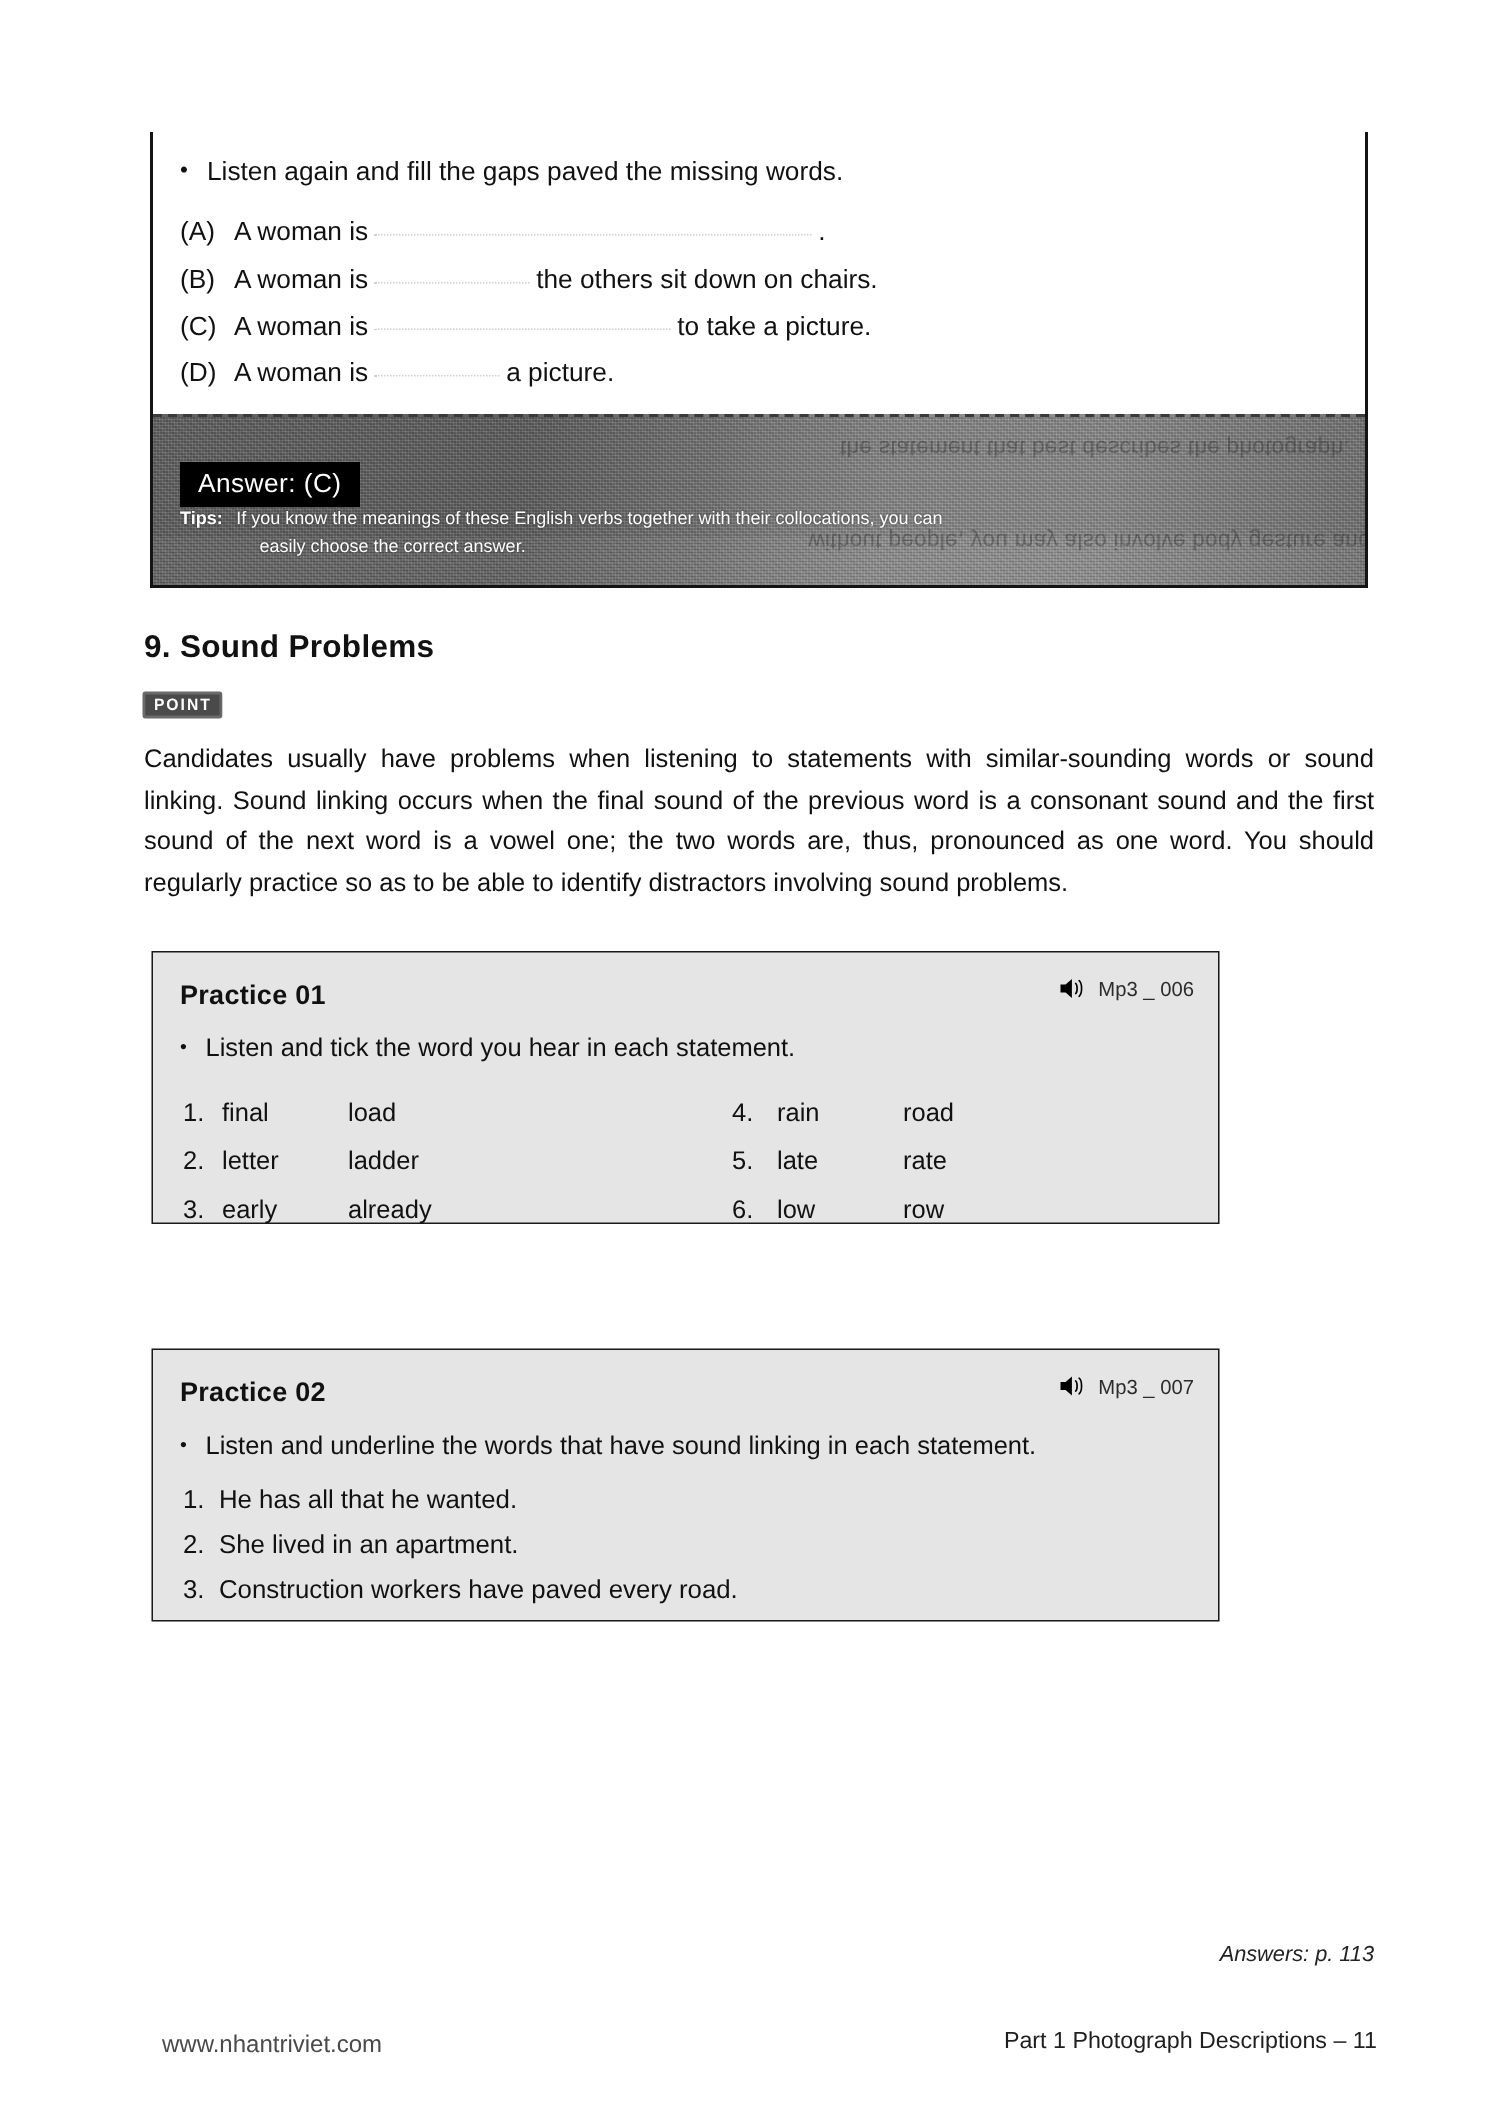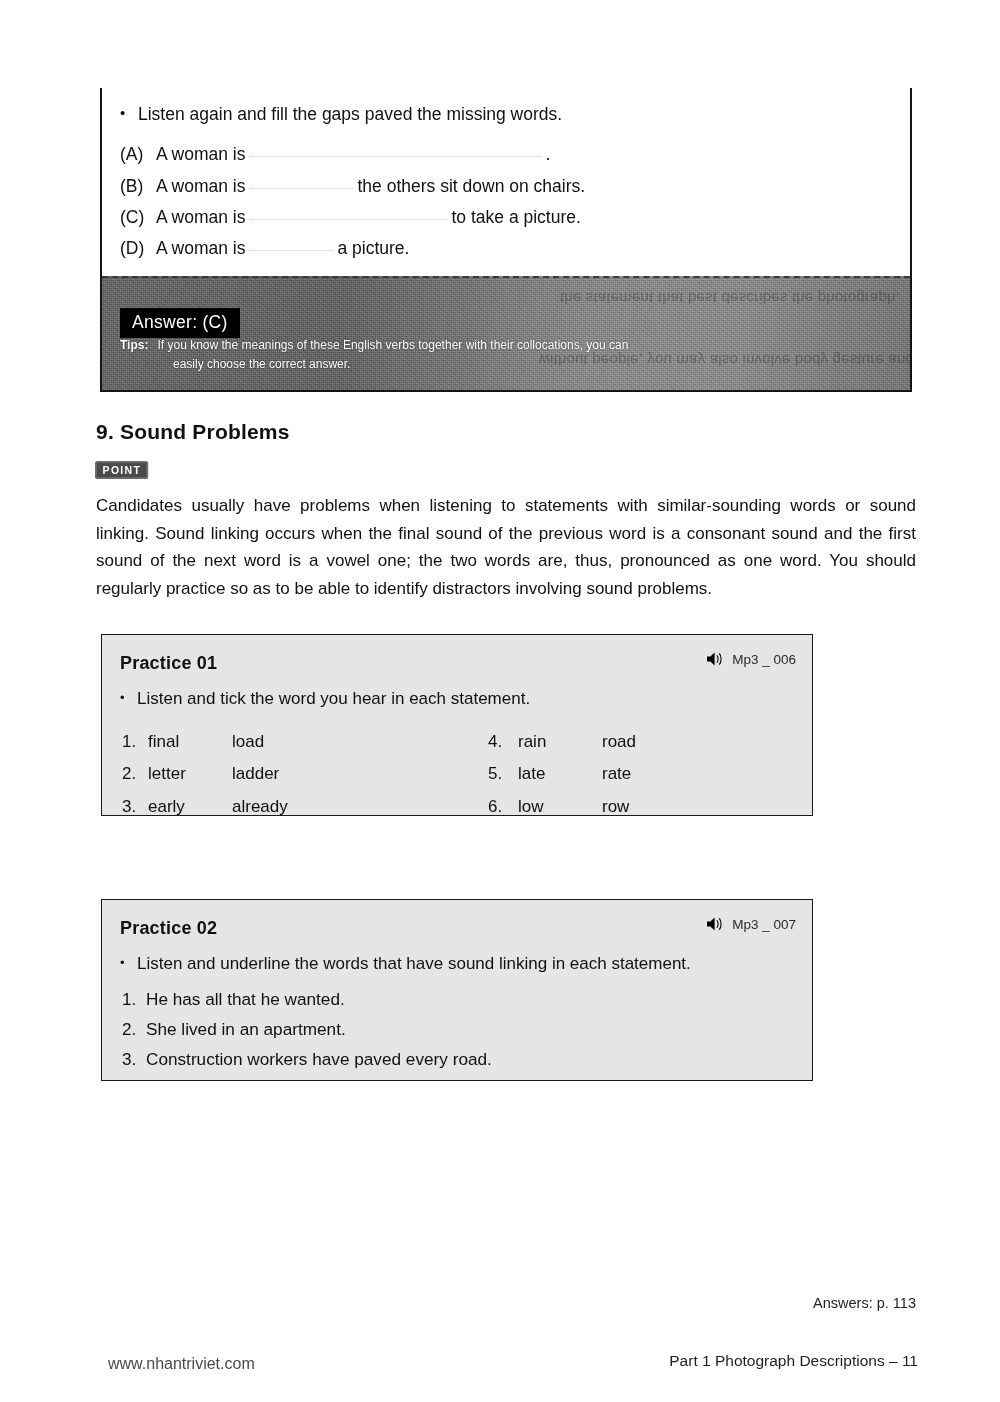--- a/index.html
+++ b/index.html
@@ -240,20 +240,21 @@
   .sent-item { display: flex; margin-bottom: 9px; }
   .sent-num { width: 24px; flex: 0 0 auto; }
 
   
   .answers-ref {
     position: absolute;
     right: 84px;
     top: 1295px;
     font-size: 14.5px;
     color: #222222;
+    font-style: italic;
   }
   .footer-left {
     position: absolute;
     left: 108px;
     top: 1355px;
     font-size: 16px;
     color: #4a4a4a;
   }
   .footer-right {
     position: absolute;

